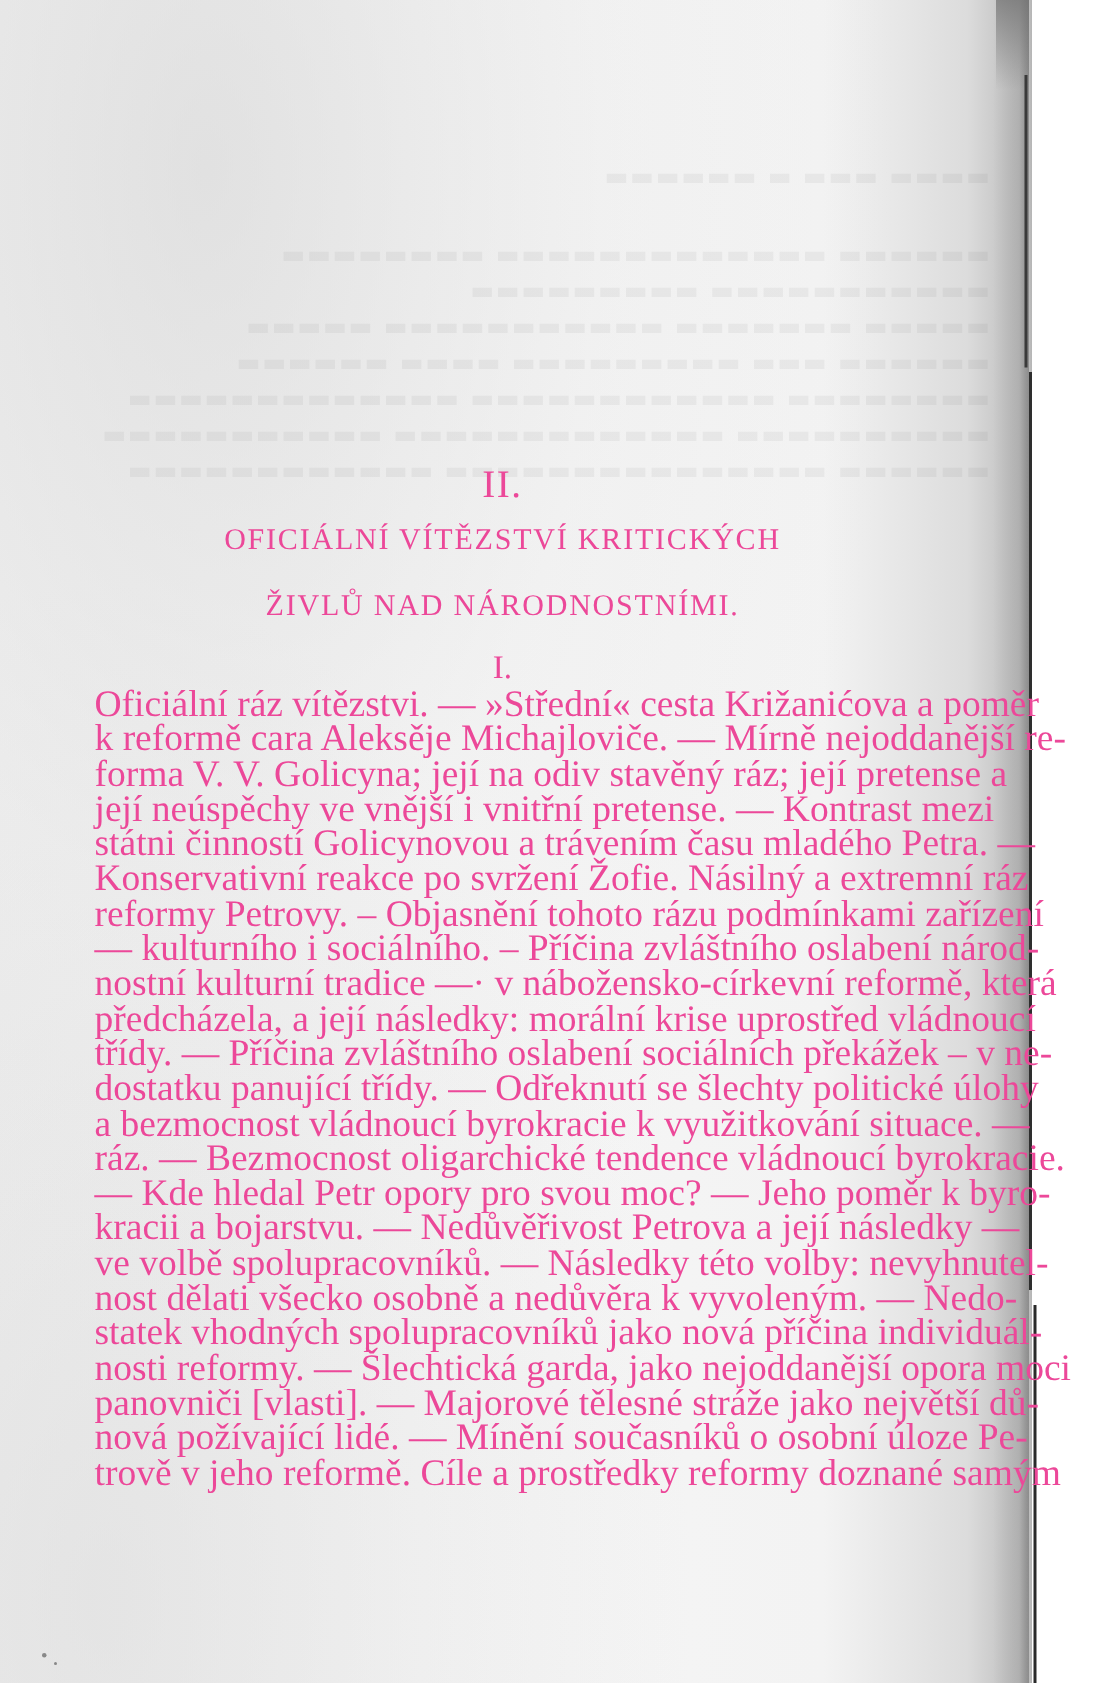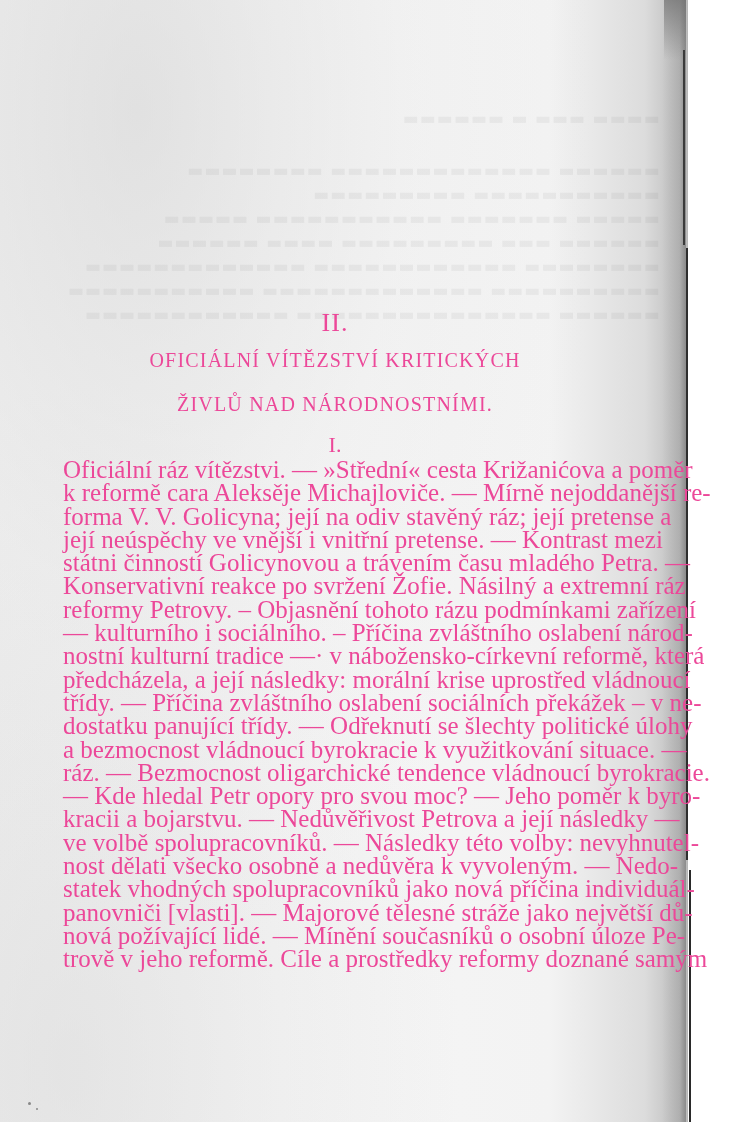--- a/index.html
+++ b/index.html
@@ -170,18 +170,19 @@
       <span class="line">předcházela, a její následky: morální krise uprostřed vládnoucí</span>
       <span class="line">třídy. — Příčina zvláštního oslabení sociálních překážek – v ne-</span>
       <span class="line">dostatku panující třídy. — Odřeknutí se šlechty politické úlohy</span>
       <span class="line">a bezmocnost vládnoucí byrokracie k využitkování situace. —</span>
       <span class="line">ráz. — Bezmocnost oligarchické tendence vládnoucí byrokracie.</span>
       <span class="line">— Kde hledal Petr opory pro svou moc? — Jeho poměr k byro-</span>
       <span class="line">kracii a bojarstvu. — Nedůvěřivost Petrova a její následky —</span>
       <span class="line">ve volbě spolupracovníků. — Následky této volby: nevyhnutel-</span>
       <span class="line">nost dělati všecko osobně a nedůvěra k vyvoleným. — Nedo-</span>
       <span class="line">statek vhodných spolupracovníků jako nová příčina individuál-</span>
+      <span class="line">nosti reformy. — Šlechtická garda, jako nejoddanější opora moci</span>
       <span class="line">panovniči [vlasti]. — Majorové tělesné stráže jako největší dů-</span>
       <span class="line">nová požívající lidé. — Mínění současníků o osobní úloze Pe-</span>
       <span class="line">trově v jeho reformě. Cíle a prostředky reformy doznané samým</span>
     </p>
   </div>
 </div>
 
 </body></html>

